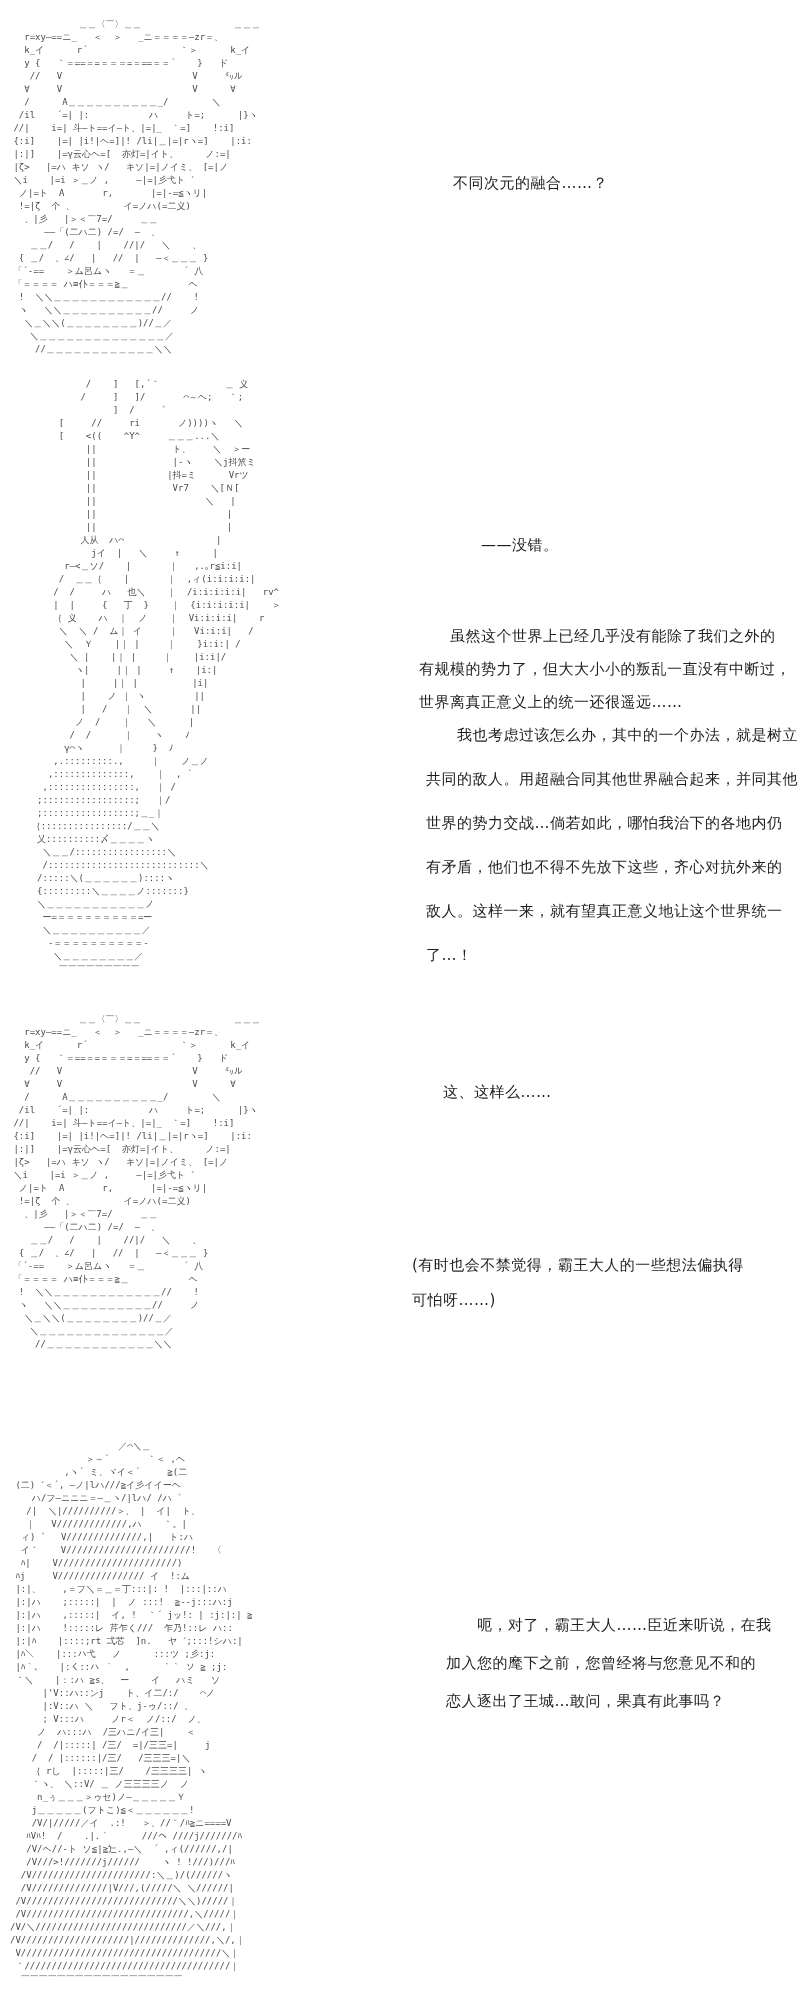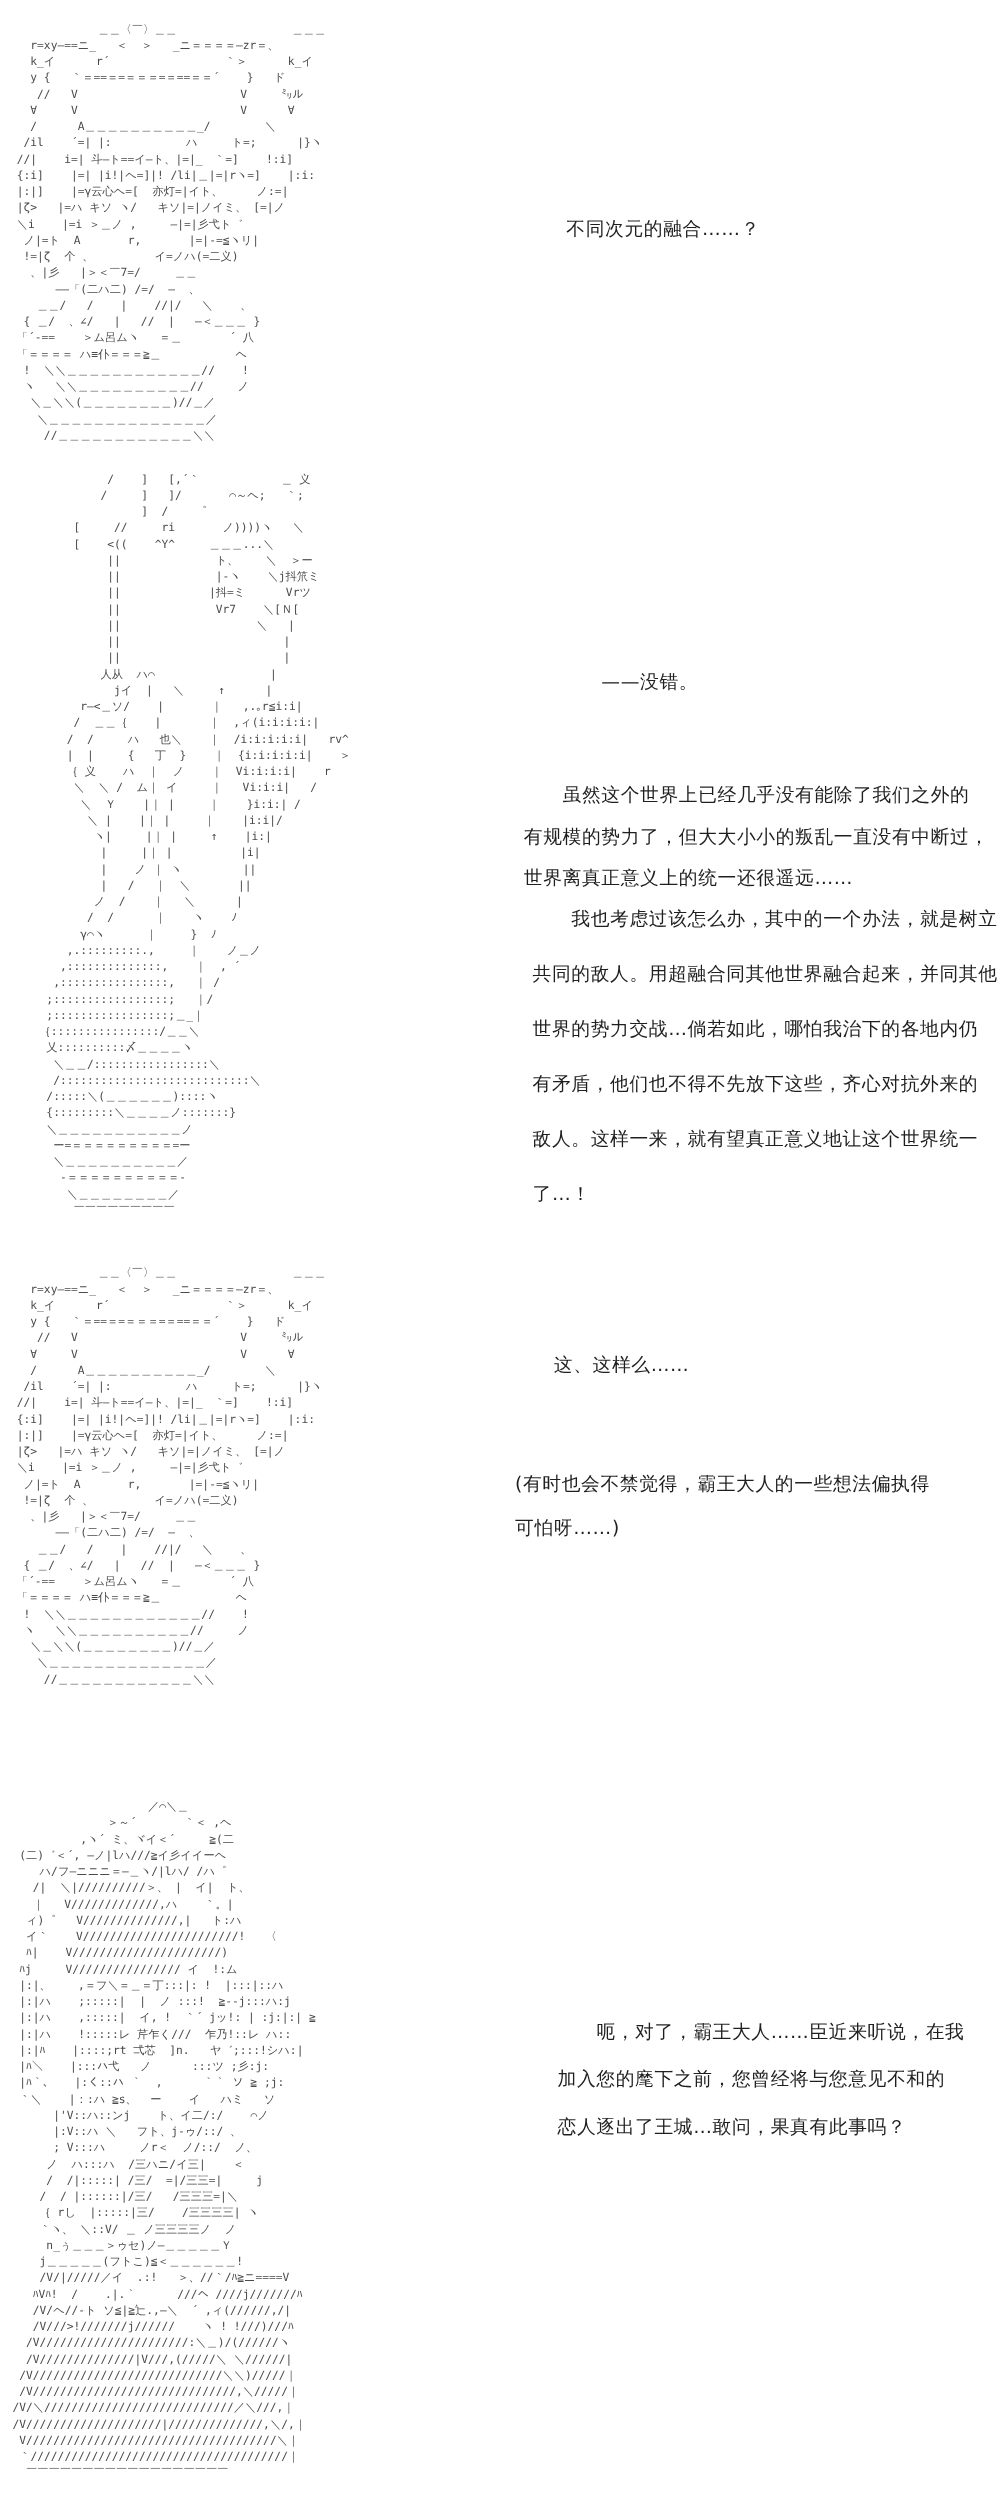--- a/index.html
+++ b/index.html
@@ -139,21 +139,21 @@
     ＿＿/   /    |    //|/   ＼    、
   { ＿/  、∠/   |   //  |   ―＜＿＿＿ }
  「´-==    ＞ム呂ムヽ   ＝＿       ´ 八
  「＝＝＝＝ ハ≡仆＝＝＝≧＿           ヘ
   !  ＼＼＿＿＿＿＿＿＿＿＿＿＿＿//    !
   ヽ   ＼＼＿＿＿＿＿＿＿＿＿＿//     ノ
    ＼＿＼＼(＿＿＿＿＿＿＿＿)//＿／
     ＼＿＿＿＿＿＿＿＿＿＿＿＿＿＿／
      //＿＿＿＿＿＿＿＿＿＿＿＿＼＼</pre>
   <div class="dlg" style="left:412px;top:1076px;line-height:32px;">　　这、这样么……</div>
-  <div class="dlg" style="left:412px;top:1170px;line-height:35px;">(有时也会不禁觉得，霸王大人的一些想法偏执得
+  <div class="dlg" style="left:412px;top:1248px;line-height:35px;">(有时也会不禁觉得，霸王大人的一些想法偏执得
 可怕呀……)</div>
 
   <pre class="aa" style="left:10px;top:1440px;">                    ／⌒＼＿
               ＞～´       ｀＜ ,ヘ
           ,ヽ´ ミ、ヾイ＜´     ≧(二
  (二)゛＜´, ―ノ|lハ///≧イ彡イイーヘ
     ハ/フ―ニニニ＝―＿ヽ/|lハ/ /ハ゜
    /|  ＼|//////////＞、 |  イ|  ト、
    ｜   V/////////////,ハ    ｀。|
   ィ)゜   V//////////////,|   ト:ハ

